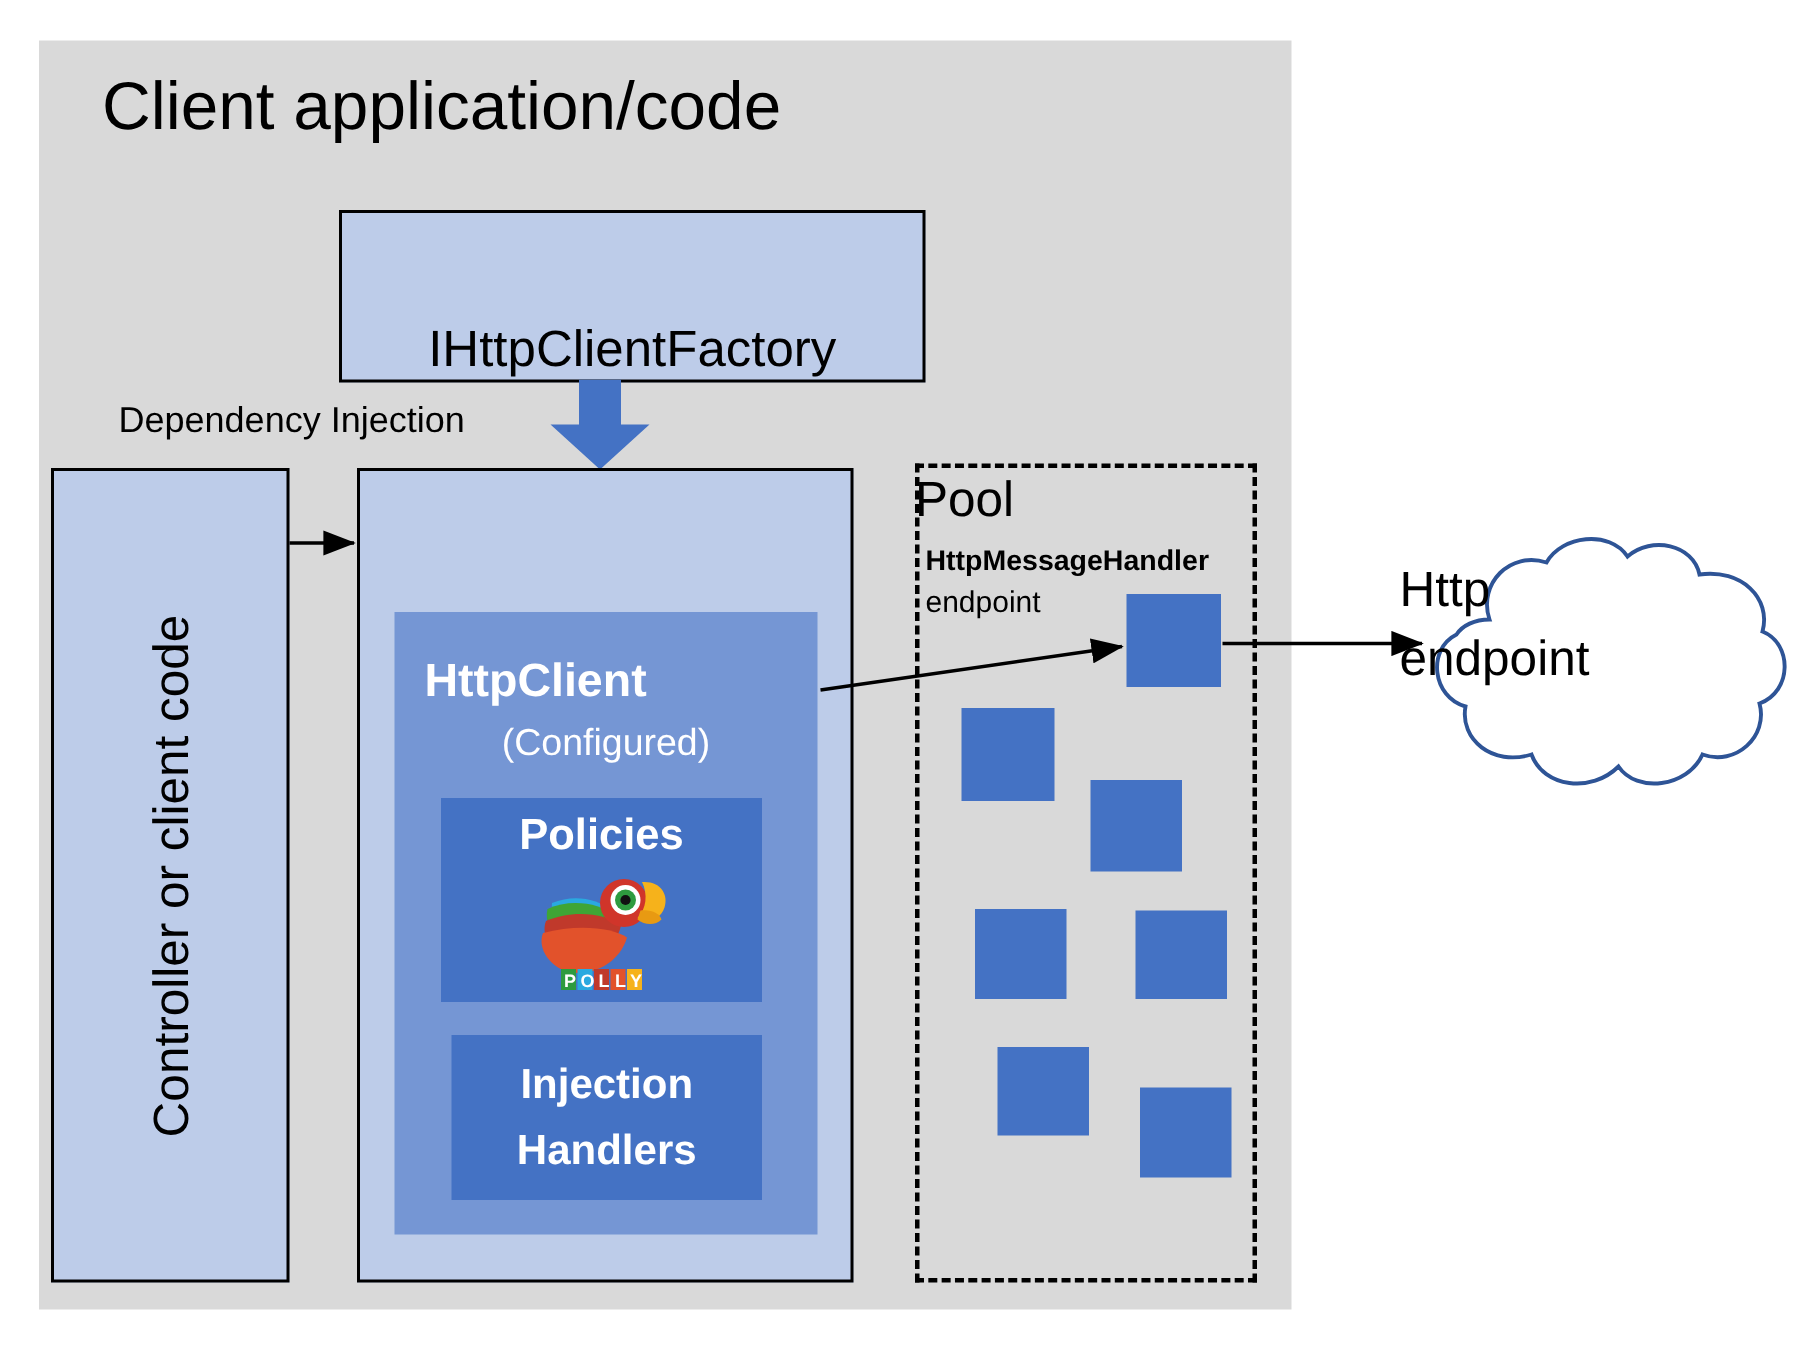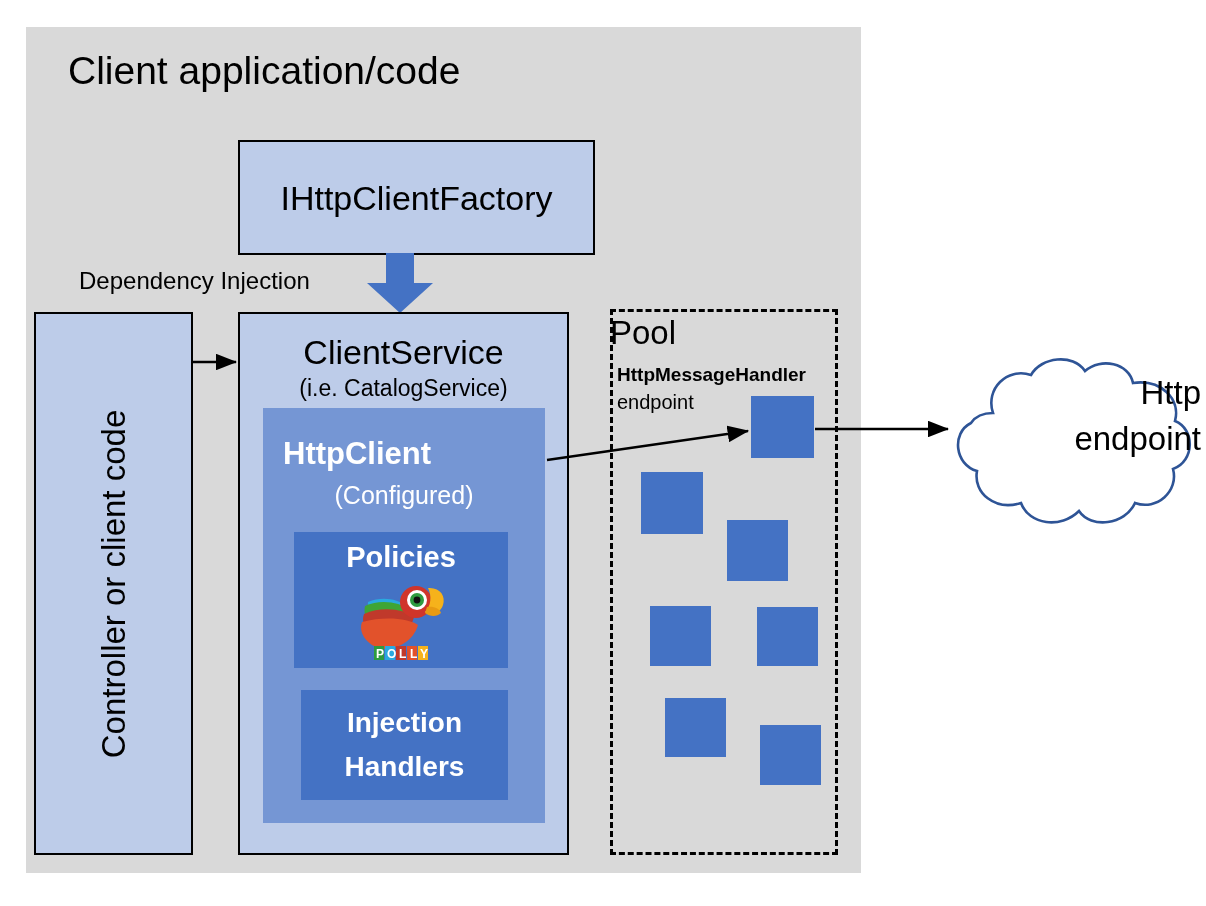--- a/index.html
+++ b/index.html
@@ -24,21 +24,21 @@
     left: 26px;
     top: 27px;
     width: 835px;
     height: 846px;
     background: #D9D9D9;
   }
   .client-app-title {
     position: absolute;
     left: 68px;
     top: 48px;
-    font-size: 39px;
+    font-size: 45px;
     line-height: 46px;
     font-weight: 400;
     color: #000;
     white-space: nowrap;
   }
 
   
   .box {
     position: absolute;
     box-sizing: border-box;
@@ -48,26 +48,26 @@
     border: 2px solid #000000;
   }
   .box-mid {
     background: #7596D4;
   }
   .box-dark {
     background: #4472C4;
   }
 
   .factory-box {
-    left: 238px;
+    left: 226px;
     top: 140px;
-    width: 357px;
+    width: 391px;
     height: 115px;
     display: flex;
-    align-items: center;
+    align-items: flex-end;
     justify-content: center;
   }
   .factory-label {
     font-size: 34px;
     line-height: 40px;
     color: #000;
     white-space: nowrap;
   }
 
   
@@ -258,21 +258,21 @@
     left: 933px;
     top: 355px;
     width: 268px;
     height: 176px;
   }
   .cloud-label {
     position: absolute;
     left: 933px;
     top: 370px;
     width: 268px;
-    text-align: right;
+    text-align: left;
     font-size: 33px;
     line-height: 46px;
     color: #000;
   }
 
   
   .connectors {
     position: absolute;
     left: 0;
     top: 0;
@@ -298,22 +298,20 @@
       <polygon points="24,0 52,0 52,30 71,30 38,60 5,30 24,30" fill="#4472C4"></polygon>
     </svg>
   </div>
   <div class="di-label">Dependency Injection</div>
 
   <div class="box box-light controller-box">
     <span class="controller-label">Controller or client code</span>
   </div>
 
   <div class="box box-light clientservice-box">
-    <div class="cs-title">ClientService</div>
-    <div class="cs-subtitle">(i.e. CatalogService)</div>
   </div>
 
   <div class="box box-mid httpclient-box">
     <div class="hc-title">HttpClient</div>
     <div class="hc-subtitle">(Configured)</div>
   </div>
 
   <div class="box box-dark policies-box">
     <div class="policies-title">Policies</div>
     <div class="polly-logo">

